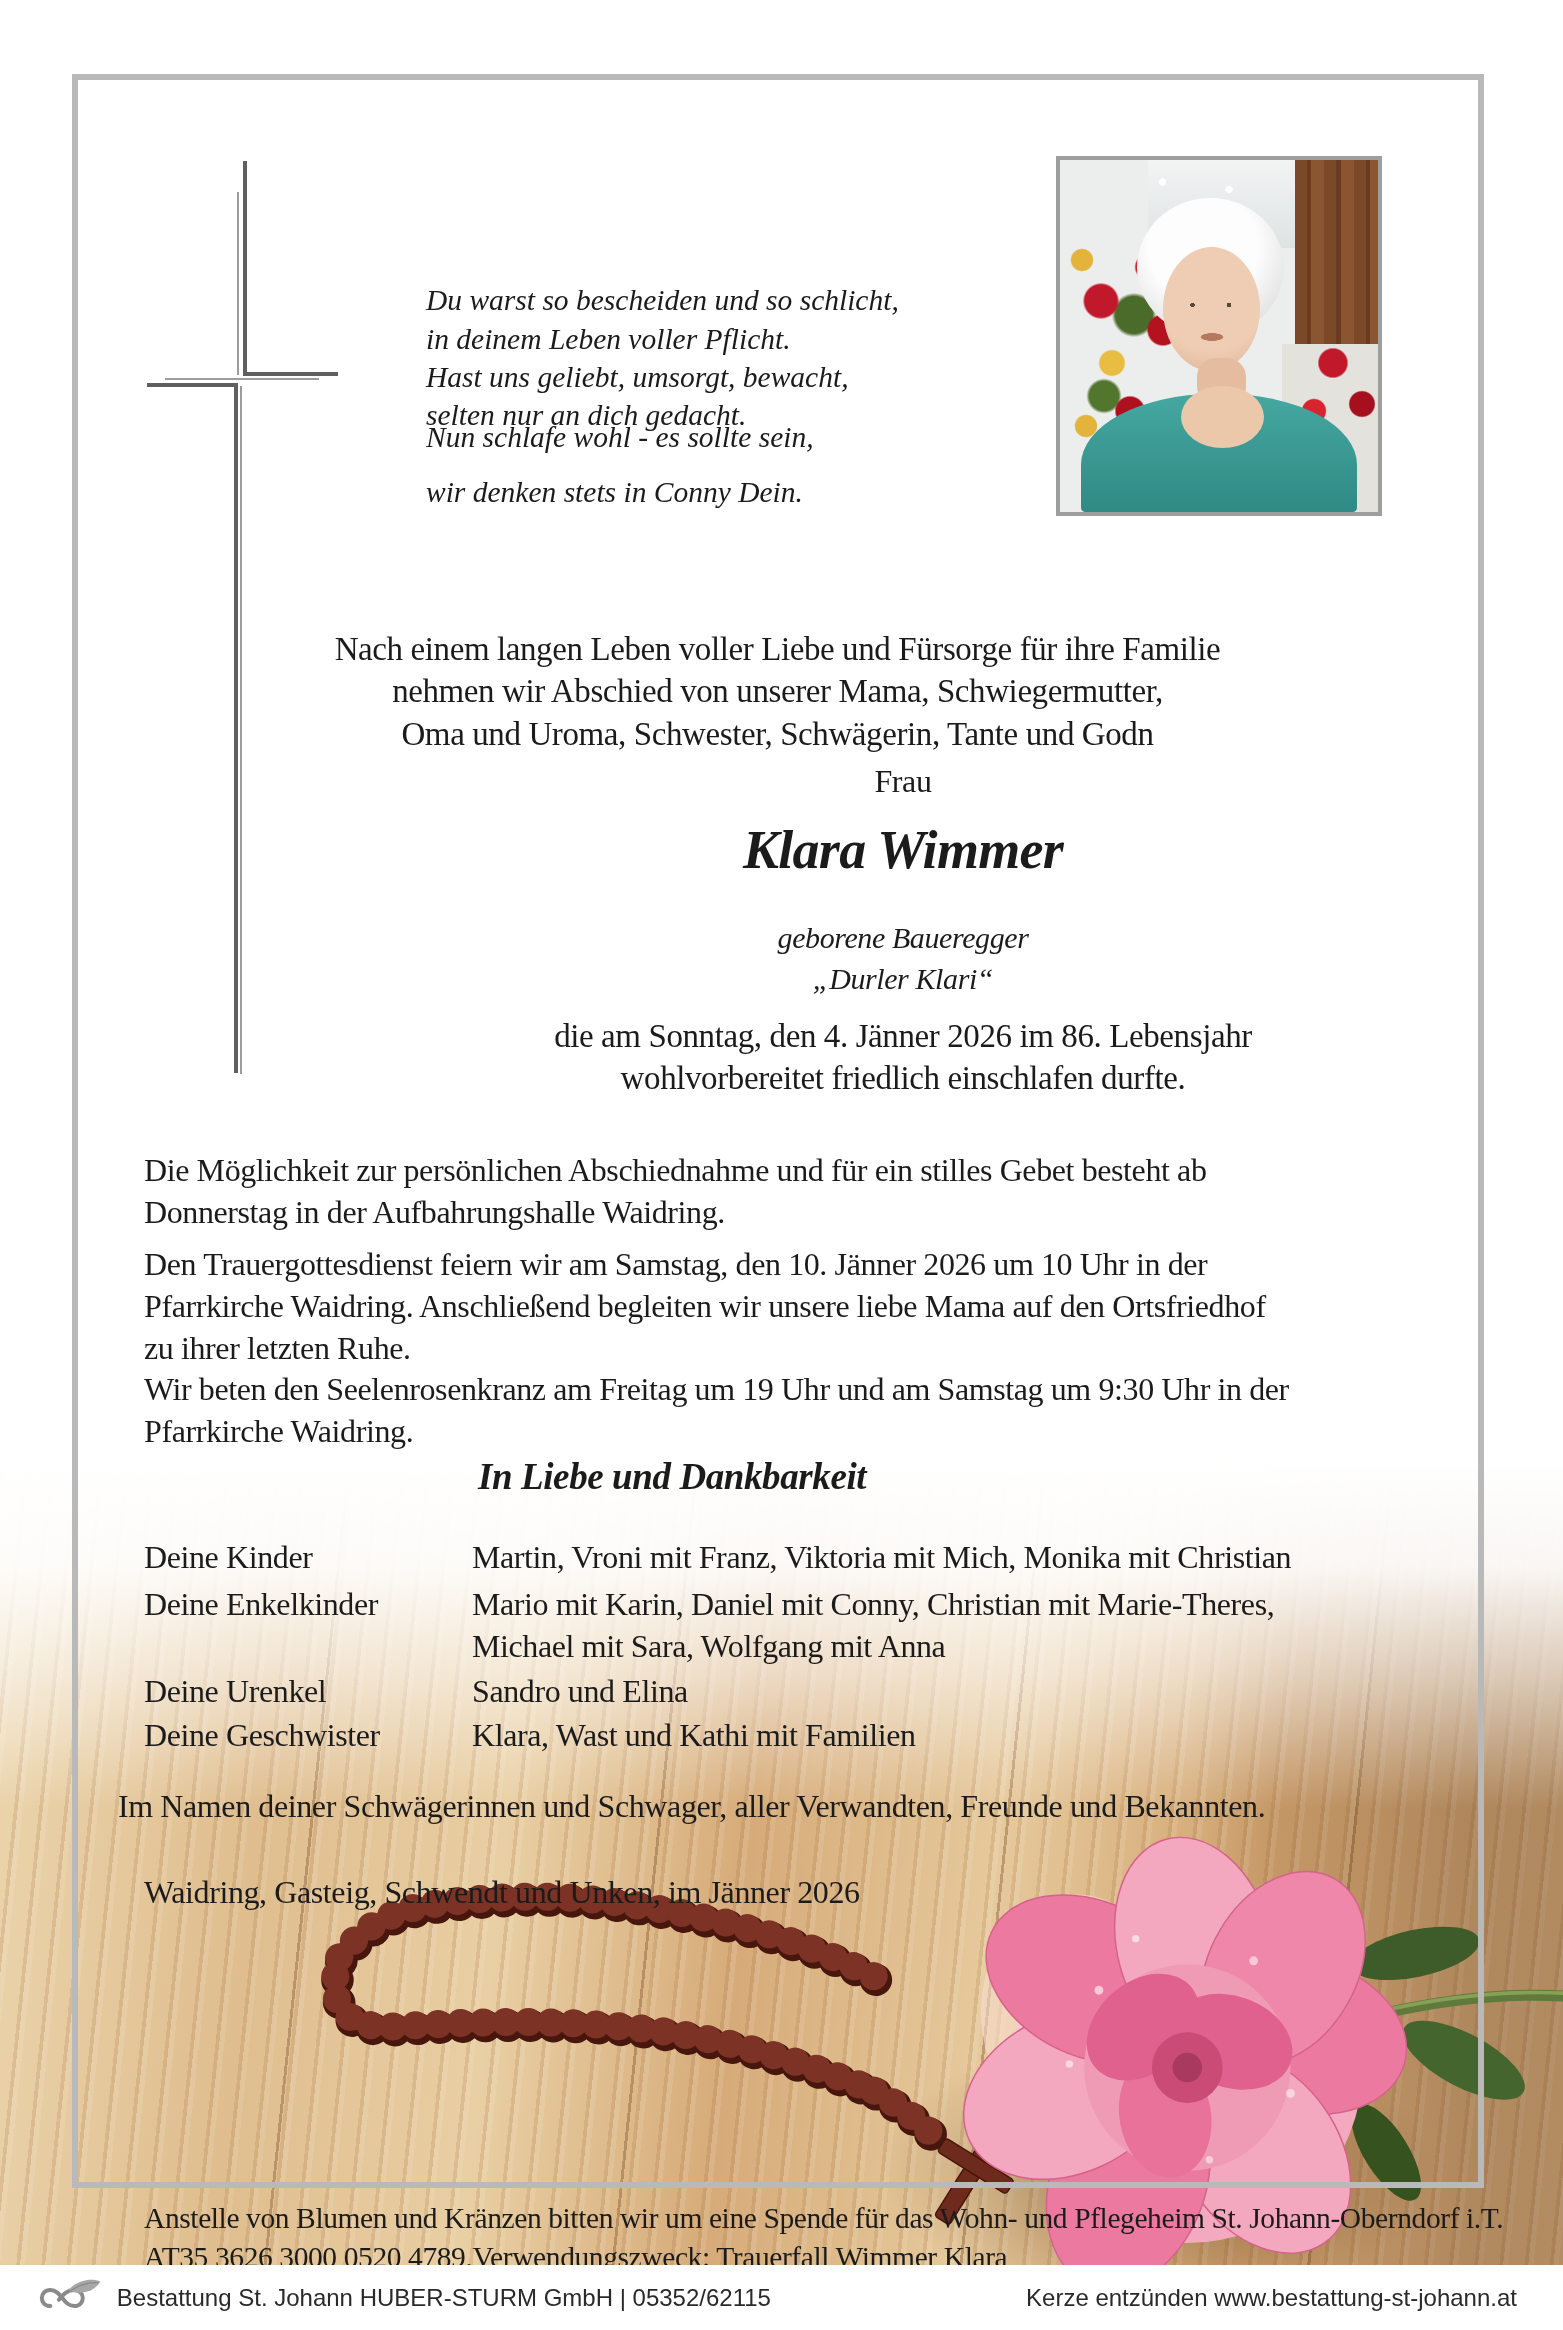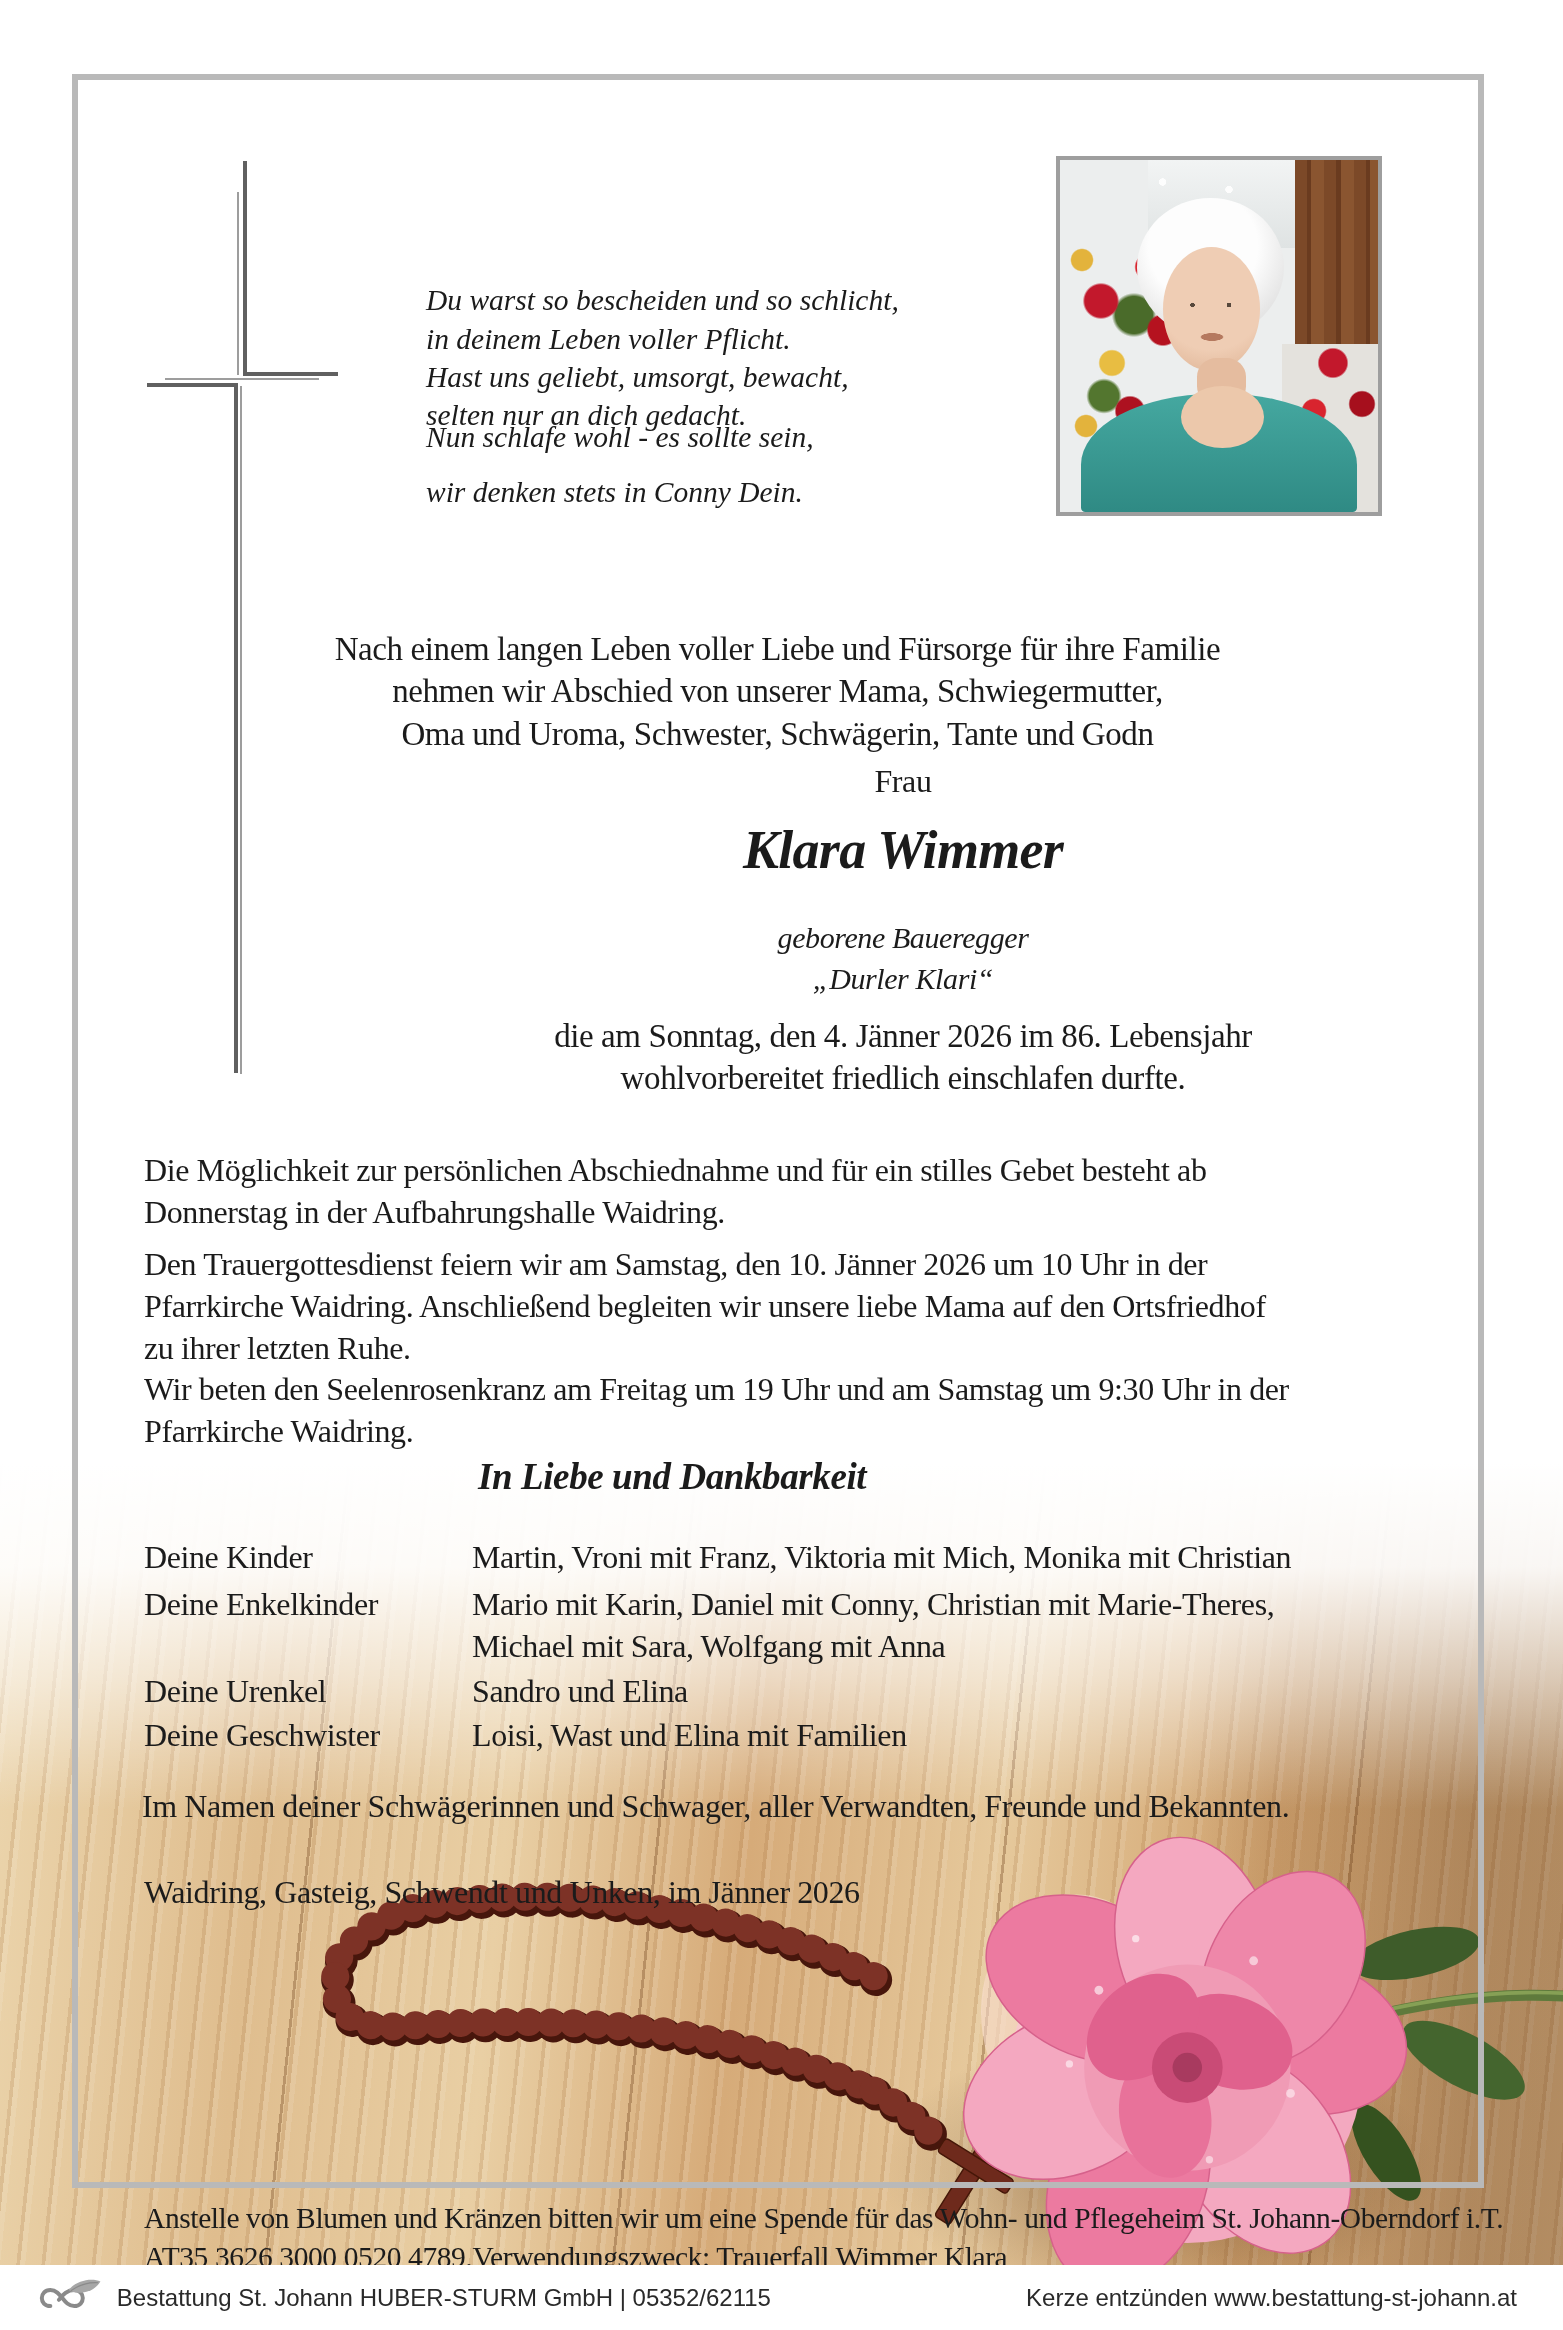--- a/index.html
+++ b/index.html
@@ -197,24 +197,24 @@
     <div class="ser fval" style="top:1541px">Martin, Vroni mit Franz, Viktoria mit Mich, Monika mit Christian</div>
 
     <div class="ser flabel" style="top:1588px">Deine Enkelkinder</div>
     <div class="ser fval" style="top:1588px">Mario mit Karin, Daniel mit Conny, Christian mit Marie-Theres,</div>
     <div class="ser fval" style="top:1630px">Michael mit Sara, Wolfgang mit Anna</div>
 
     <div class="ser flabel" style="top:1675px">Deine Urenkel</div>
     <div class="ser fval" style="top:1675px">Sandro und Elina</div>
 
     <div class="ser flabel" style="top:1719px">Deine Geschwister</div>
-    <div class="ser fval" style="top:1719px">Loisi, Wast und Elina mit Familien</div>
-  </div>
-
-  <div class="ser" style="left:142px;top:1790px">Im Namen deiner Schwägerinnen und Schwager, aller Verwandten, Freunde und Bekannten.</div>
+    <div class="ser fval" style="top:1719px">Klara, Wast und Kathi mit Familien</div>
+  </div>
+
+  <div class="ser" style="left:118px;top:1790px">Im Namen deiner Schwägerinnen und Schwager, aller Verwandten, Freunde und Bekannten.</div>
   <div class="ser" style="left:144px;top:1876px;font-size:32px">Waidring, Gasteig, Schwendt und Unken, im Jänner 2026</div>
 
   <div class="ser" style="left:144px;top:2204px;font-size:29.5px">Anstelle von Blumen und Kränzen bitten wir um eine Spende für das Wohn- und Pflegeheim St. Johann-Oberndorf i.T.</div>
   <div class="ser" style="left:144px;top:2243px;font-size:29.5px">AT35 3626 3000 0520 4789,Verwendungszweck: Trauerfall Wimmer Klara</div>
 
   <div id="footer">
     <div class="fl">
       <svg width="74" height="41" viewBox="0 0 130 70">
         <path d="M34 50 C14 50 14 22 34 22 C54 22 56 50 76 50 C96 50 96 22 76 22 C62 22 55 32 49 39" fill="none" stroke="#8a8a8a" stroke-width="7" stroke-linecap="round"></path>
         <path d="M66 22 C80 4 108 0 122 7 C112 24 90 30 72 25 Z" fill="#a7a7a7"></path>

